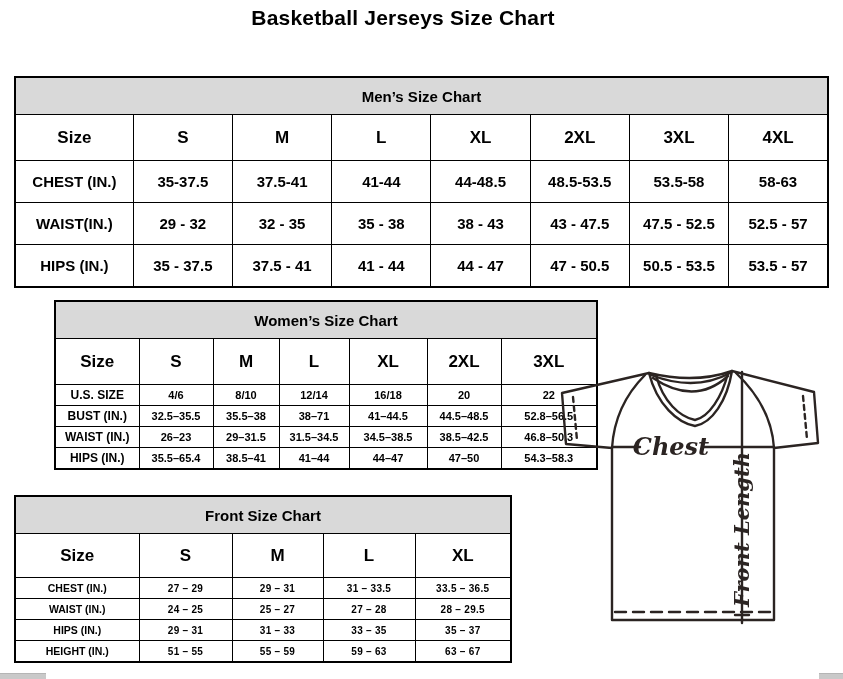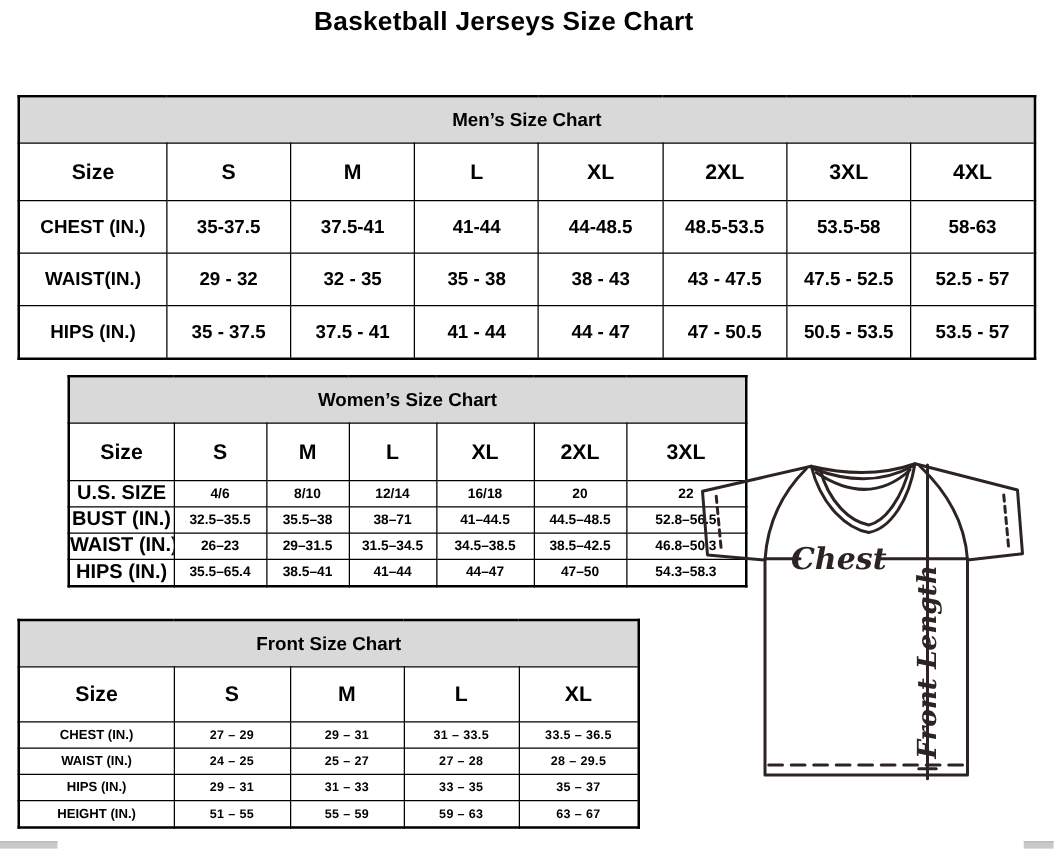--- a/index.html
+++ b/index.html
@@ -18,21 +18,21 @@
   table.size-table td{
     border:1px solid #000;text-align:center;vertical-align:middle;
     font-weight:bold;padding:0;overflow:hidden;white-space:nowrap;
   }
   tr.tbl-title td{background:#d9d9d9;height:36px;font-size:15px;}
   tr.col-head td{height:45px;font-size:17px;}
   table.mens{left:14px;top:76px;width:815px;}
   table.mens tr.data td{height:41px;font-size:15px;}
   table.womens{left:26px;top:300px;width:542px;margin-left:28px;}
   table.womens tr.data td{height:20px;font-size:11px;}
-  table.womens tr.data td.rowlabel{font-size:16px;}
+  table.womens tr.data td.rowlabel{font-size:12px;}
   table.youth{left:14px;top:495px;width:496px;}
   table.youth tr.col-head td{height:43px;}
   table.youth tr.data td{height:20px;font-size:10px;letter-spacing:0.3px;}
   table.youth tr.data td.rowlabel{font-size:10.5px;letter-spacing:0;}
   .jersey-diagram{position:absolute;left:552px;top:360px;width:292px;height:300px;}
   .scroll-frag{position:absolute;height:5px;bottom:0;background:#c9c9c9;border-top:1px solid #b5b5b5;}
   .scroll-frag.left{left:0;width:46px;}
   .scroll-frag.right{right:0;width:24px;}
 </style>
 </head>

